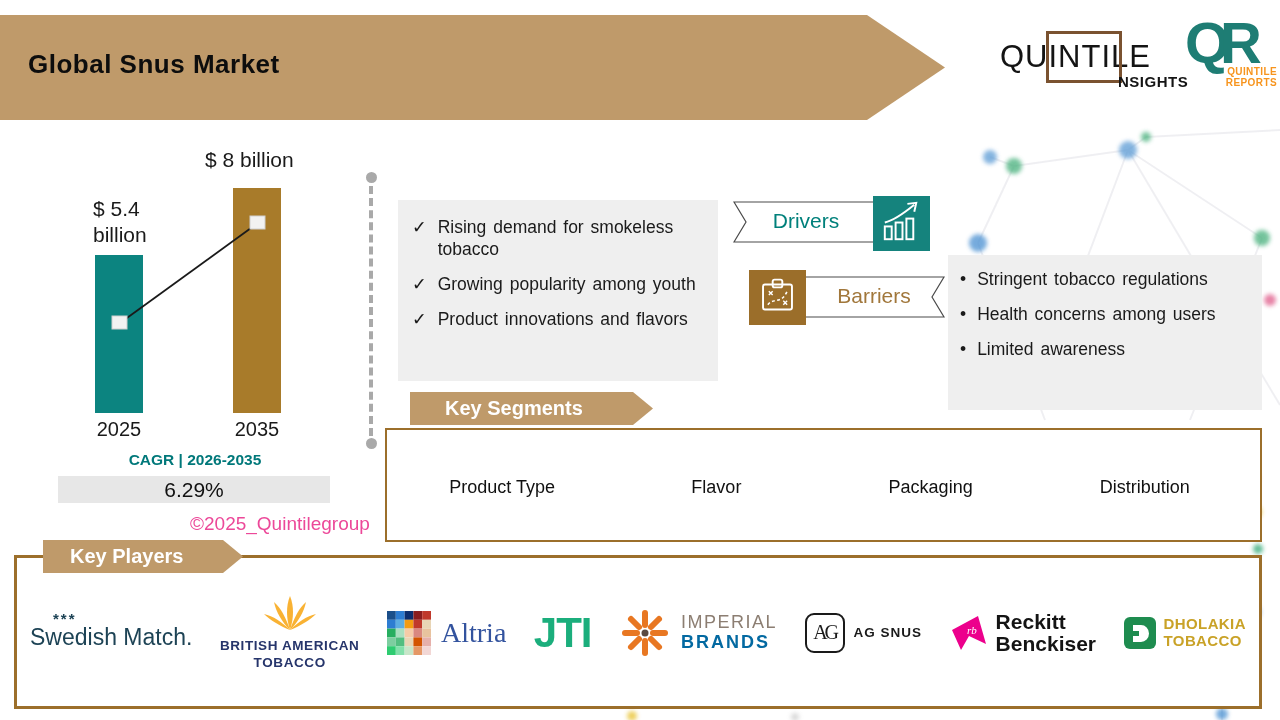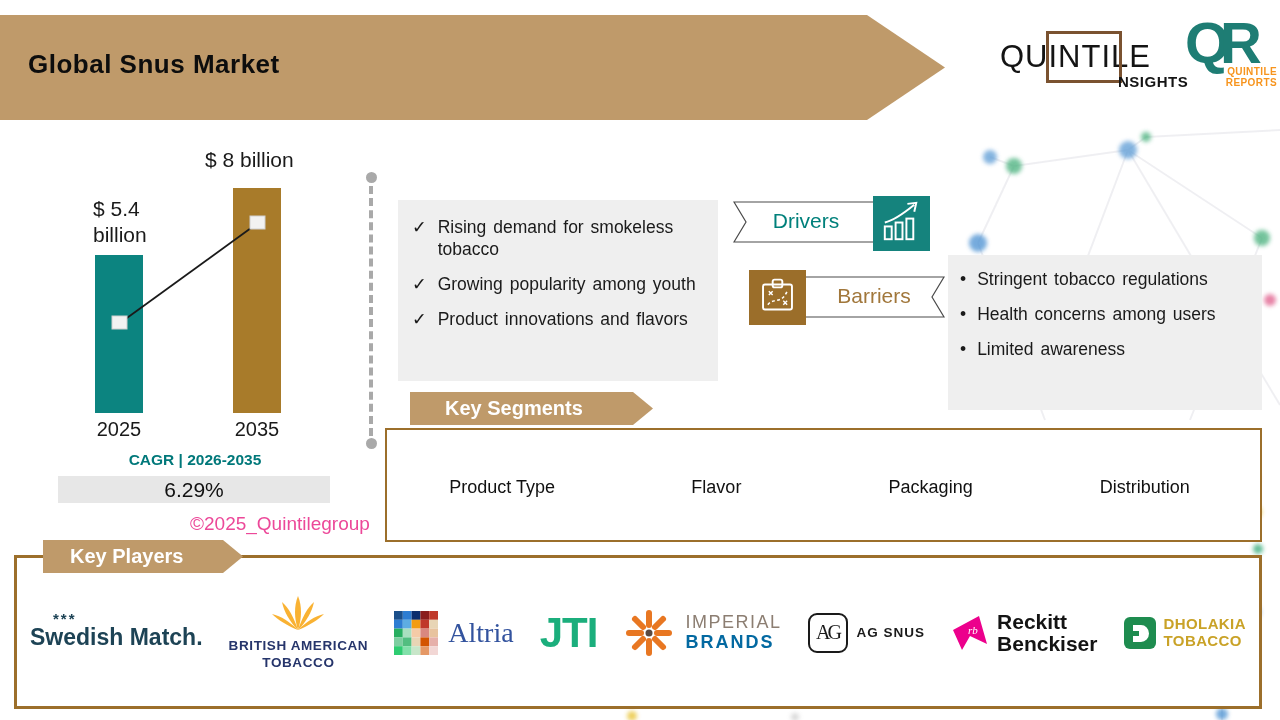--- a/index.html
+++ b/index.html
@@ -74,21 +74,21 @@
   .players-box  { left:14px;  top:555px; width:1248px; height:154px; border:3px solid #9C6F2B; }
   .segments-row { position:absolute; left:395px; top:477px; width:857px; display:flex; z-index:2; }
   .segments-row .seg { flex:1; text-align:center; font-size:18px; color:#111; }
 
   
   .players-row { position:absolute; left:30px; top:575px; width:1216px; height:115px; z-index:2;
                  display:flex; align-items:center; justify-content:space-between; }
   .logo { display:flex; align-items:center; }
   .sm-logo { position:relative; padding-top:10px; }
   .sm-stars { position:absolute; left:23px; top:-4px; font-size:15px; font-weight:bold; letter-spacing:2px; color:#1D4355; }
-  .sm-text { font-size:23px; font-weight:700; color:#1D4355; }
+  .sm-text { font-size:23px; font-weight:400; color:#1D4355; }
   .bat-logo { display:block; text-align:center; }
   .bat-line { font-size:13.5px; font-weight:bold; color:#26356B; letter-spacing:0.6px; line-height:1.25; }
   .altria-logo { gap:10px; }
   .altria-text { font-family:"Liberation Serif", serif; font-size:28px; color:#33539E; }
   .jti-text { font-size:42px; font-weight:800; color:#1BAE7C; letter-spacing:-1px; }
   .ib-logo { gap:10px; }
   .ib-line1 { font-size:18px; color:#8C7E72; letter-spacing:1.5px; line-height:1.1; }
   .ib-line2 { font-size:18px; font-weight:bold; color:#0369a1; letter-spacing:2px; line-height:1.1; }
   .ag-logo { gap:9px; }
   .ag-badge { width:36px; height:36px; border:2.5px solid #1a1a1a; border-radius:9px;

